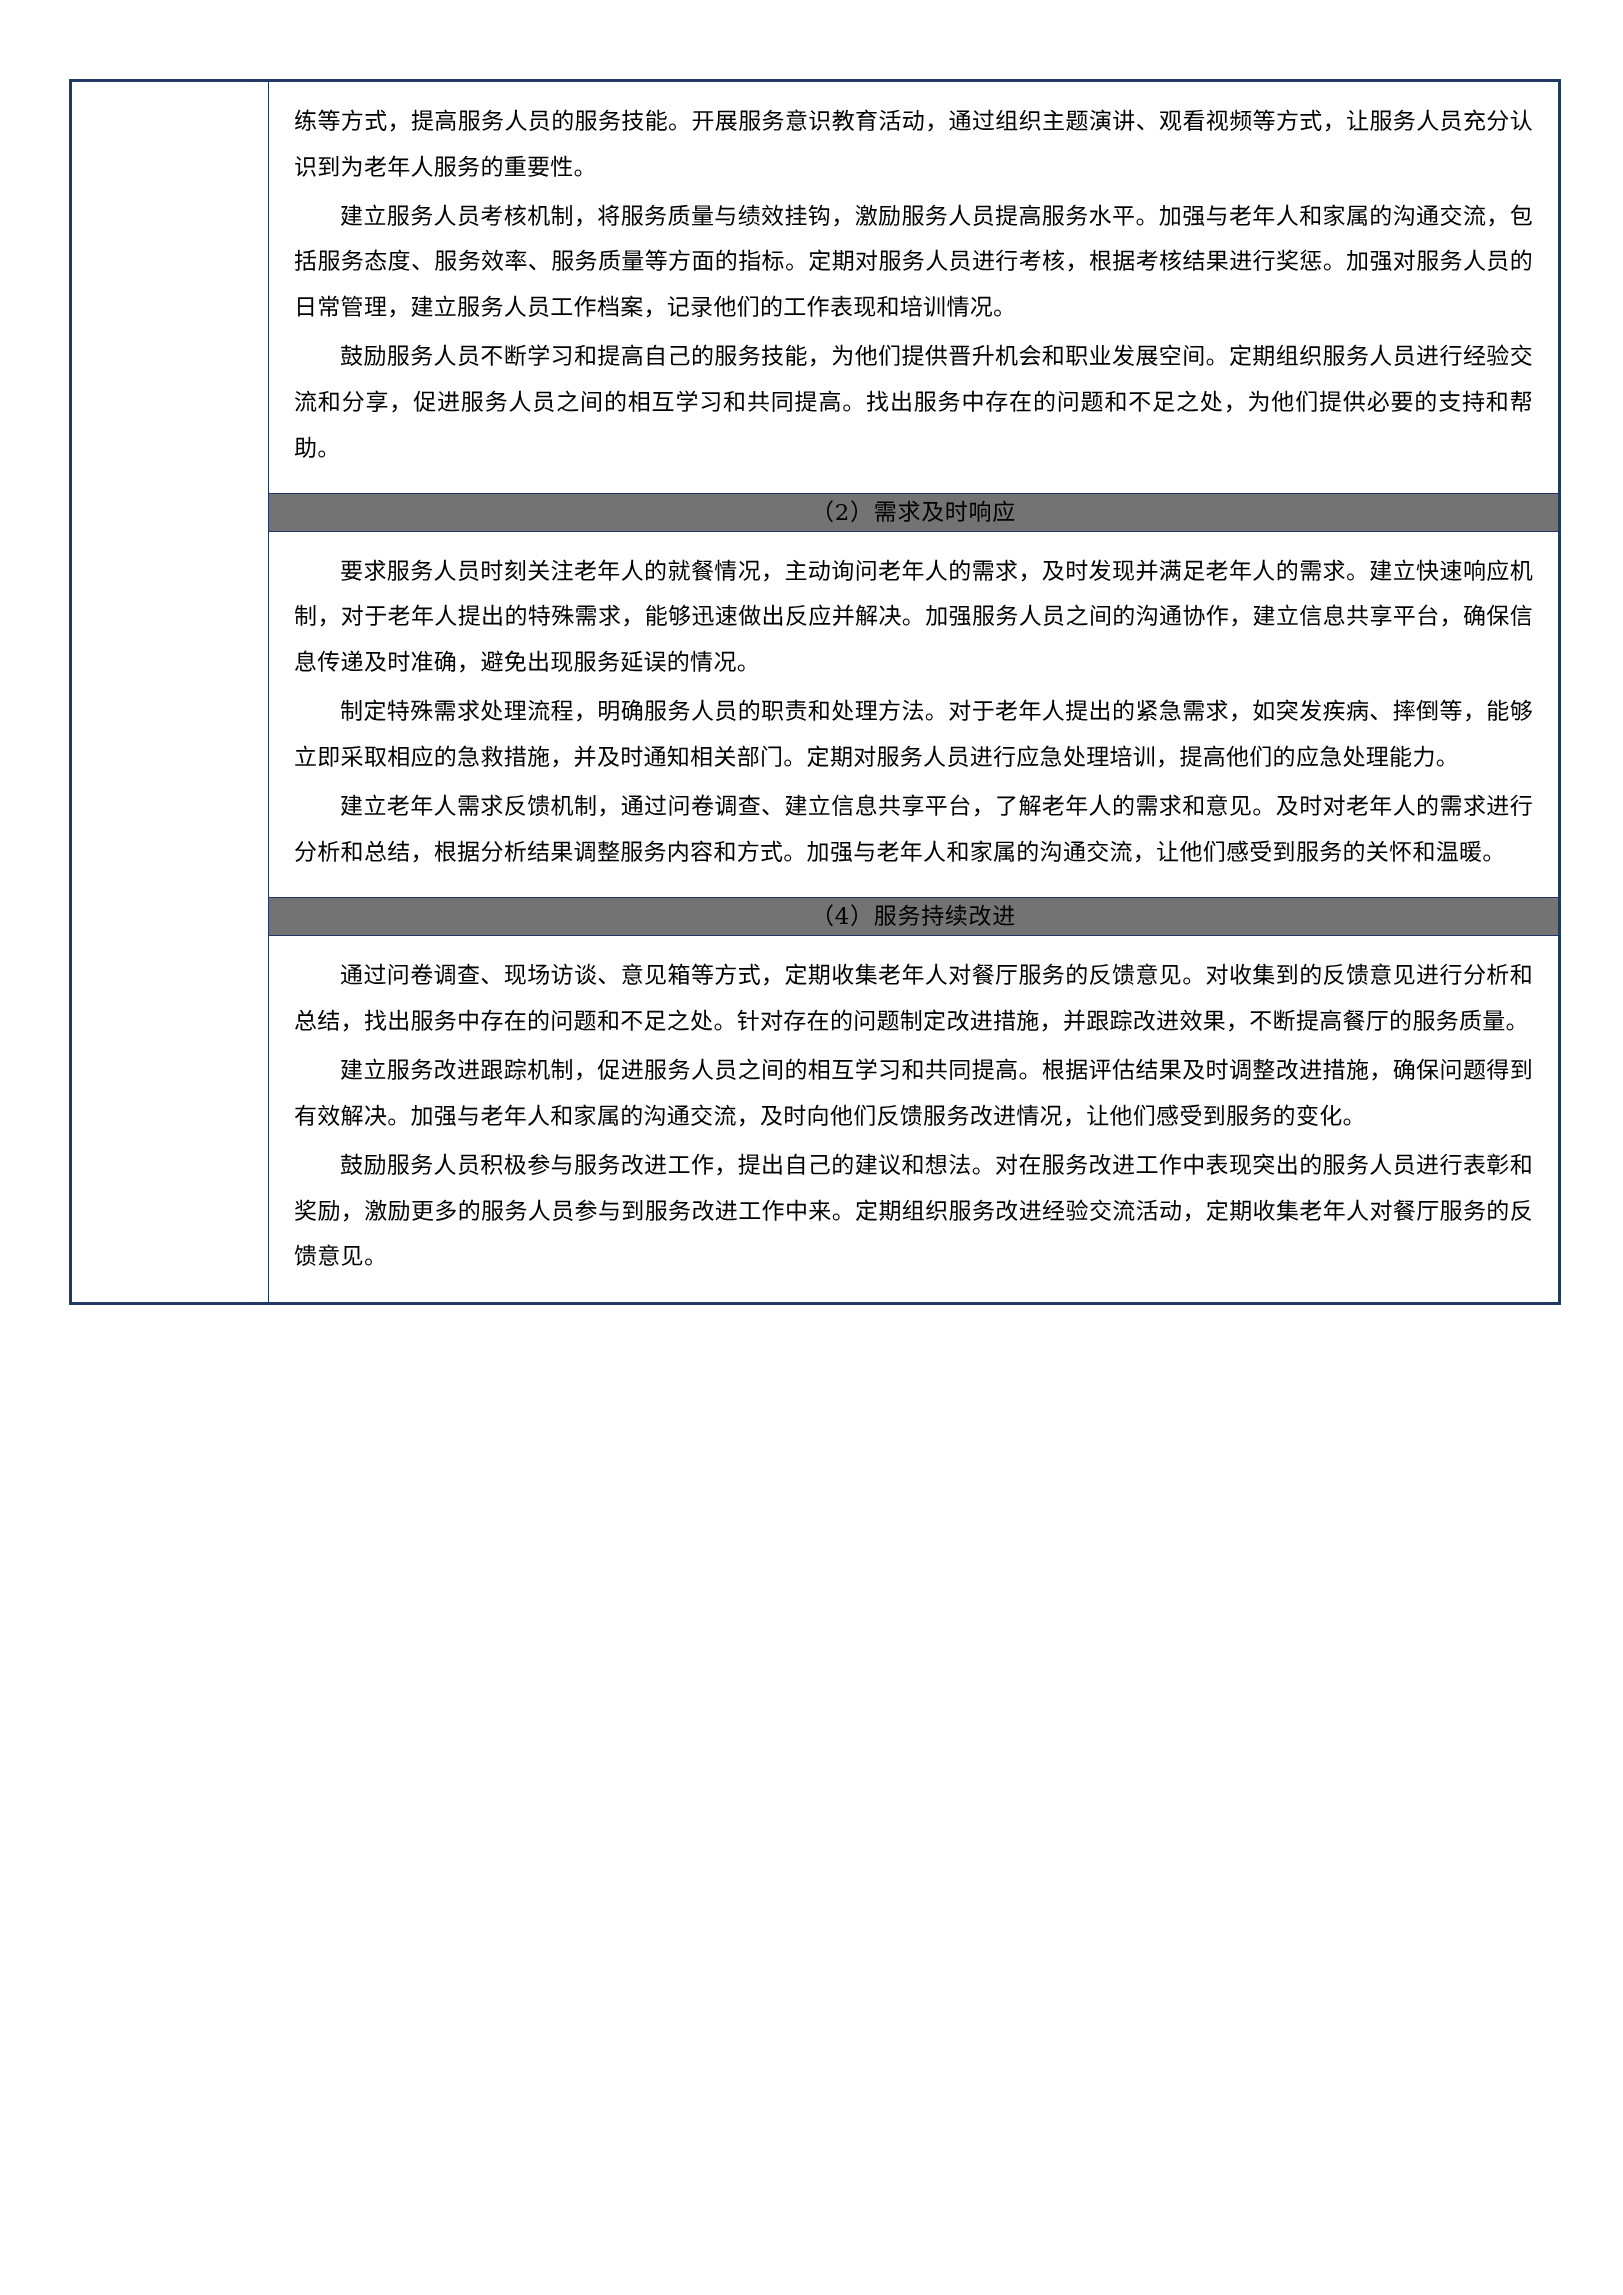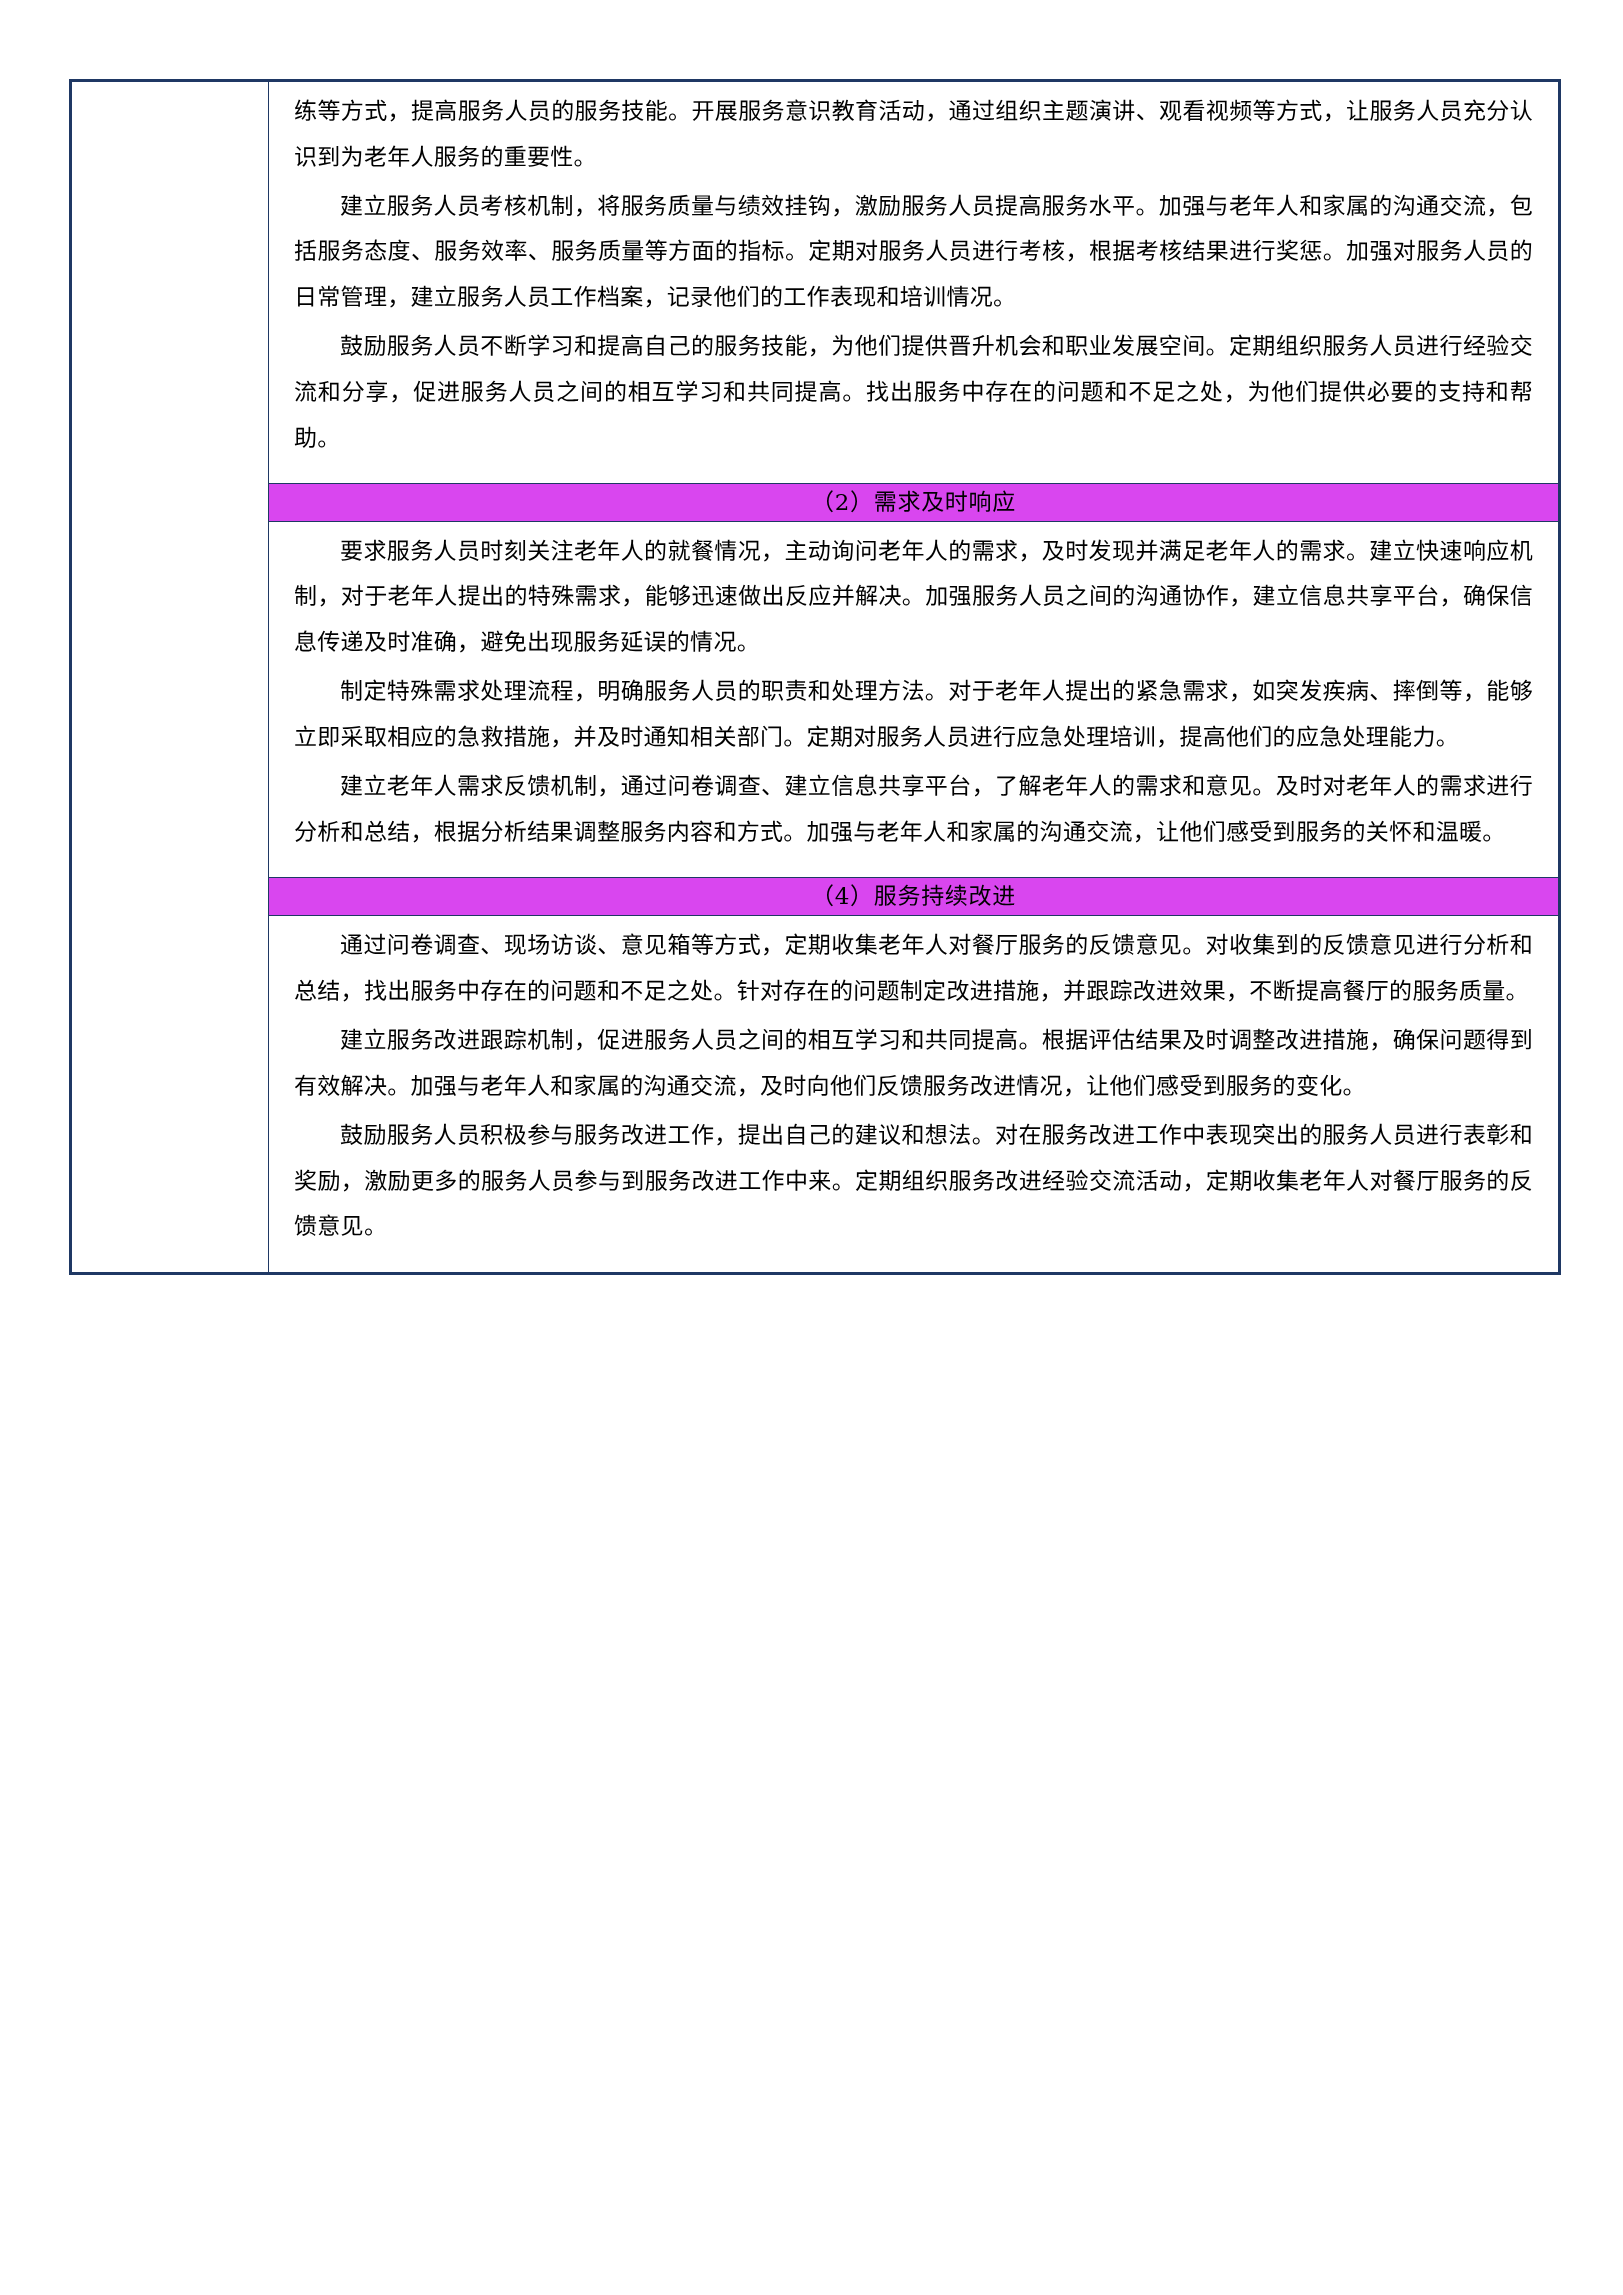--- a/index.html
+++ b/index.html
@@ -40,26 +40,26 @@
   
   .col-label {
     width: 196px;
     background: #ffffff;
   }
   .col-body {
     width: 1289px;
   }
 
   .body-cell {
-    padding: 7px 25px 22px 25px;
+    padding: 17px 25px 22px 25px;
   }
 
   
   .section-head {
-    background: #d946ef;
+    background: #737373;
     text-align: center;
     font-size: 23px;
     line-height: 1.6;
     padding: 10.5px 6.5px 11.8px 6.5px;
     letter-spacing: 0.7px;
   }
 
   p.para {
     margin: 0 0 3.9px 0;
     font-size: 23px;

